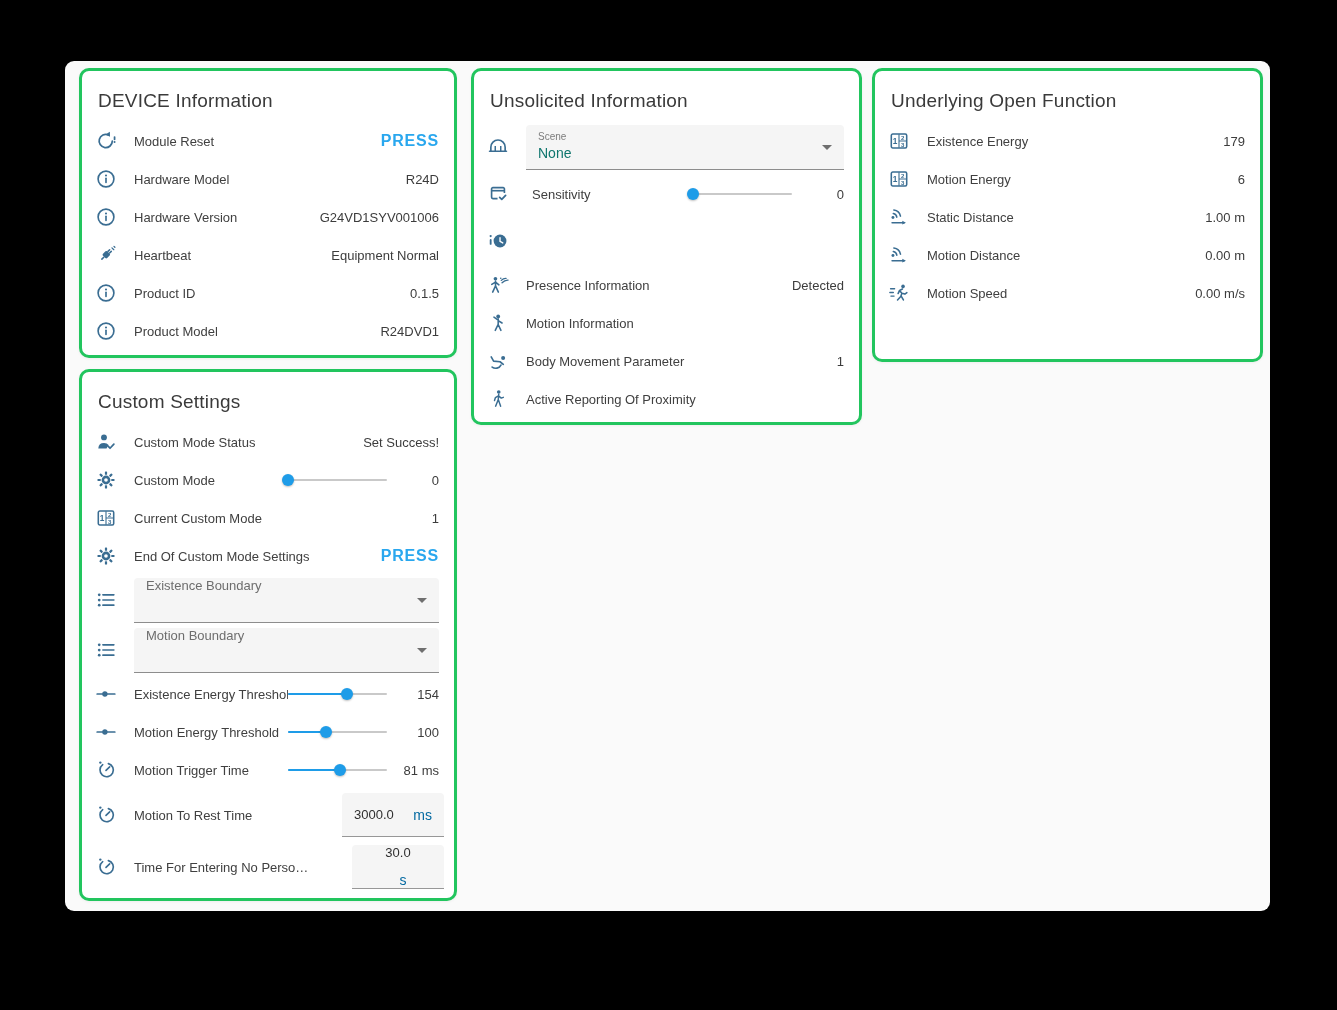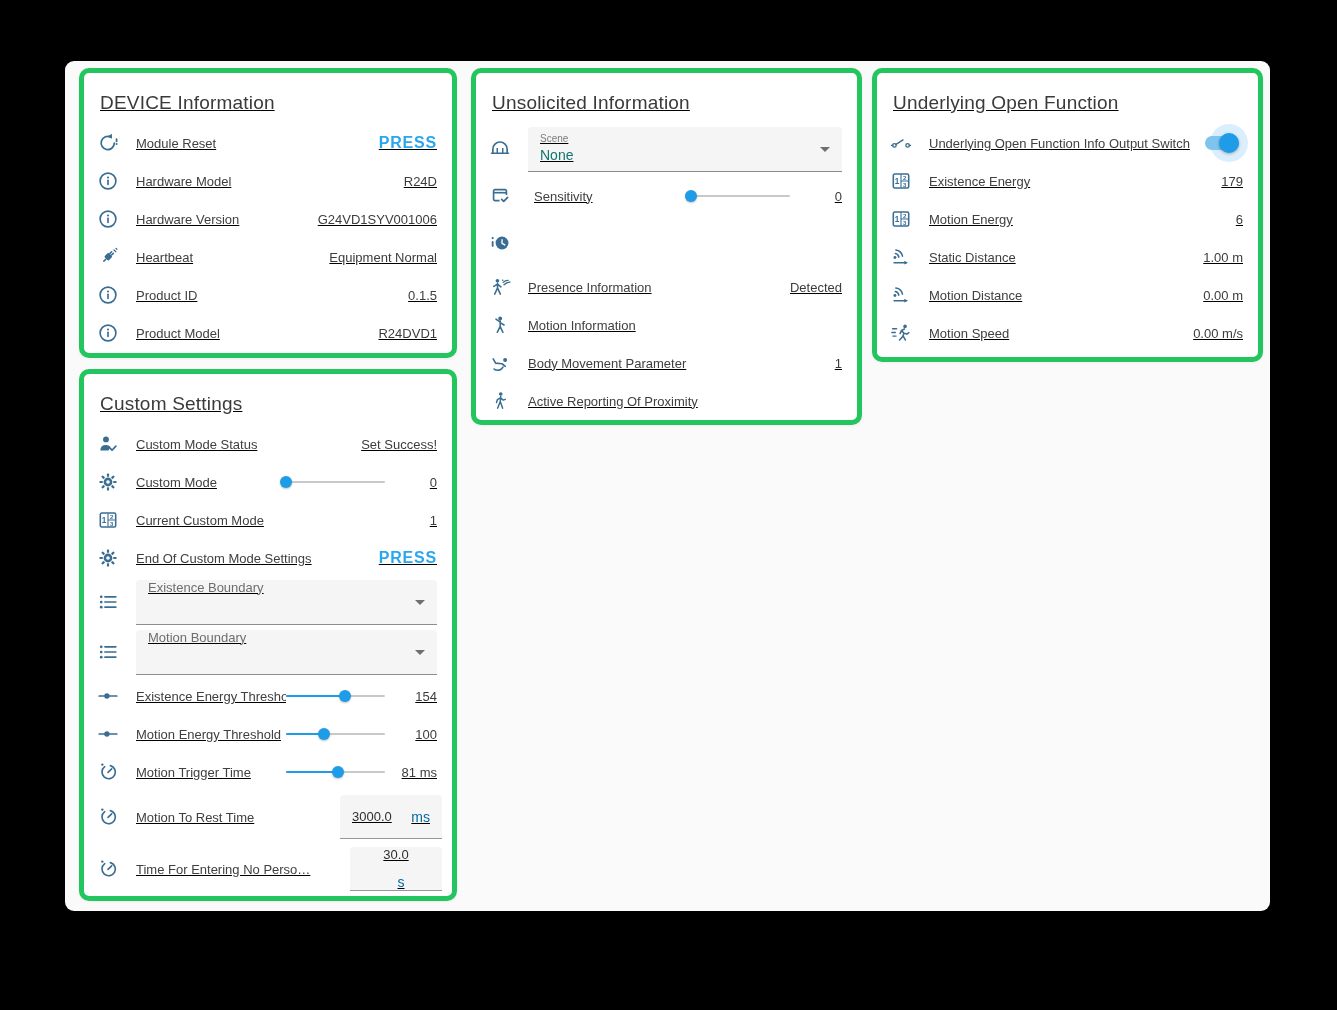--- a/index.html
+++ b/index.html
@@ -8,24 +8,23 @@
     font-family:"Liberation Sans", sans-serif;
     position:relative;overflow:hidden;
     -webkit-font-smoothing:antialiased;
   }
   .panel{
     position:absolute;left:65px;top:61px;width:1205px;height:850px;
     background:#fafafa;border-radius:9px;
   }
   .card{
     position:absolute;background:#fff;
-    border:5px solid #22c55e;border-radius:10px;
+    border:3px solid #22c55e;border-radius:10px;
     box-shadow:0 1px 3px rgba(0,0,0,.05);
     box-sizing:border-box;
-    text-decoration:underline;
   }
   .card-device{left:14px;top:7px;width:378px;height:290px;}
   .card-unsolicited{left:406px;top:7px;width:391px;height:357px;}
   .card-underlying{left:807px;top:7px;width:391px;height:294px;}
   .card-custom{left:14px;top:308px;width:378px;height:532px;}
 
   .card-title{
     padding:19px 16px 10px 16px;
     font-size:19px;color:#3a3a3a;letter-spacing:.2px;
   }
@@ -336,33 +335,20 @@
       <span class="row-label">Active Reporting Of Proximity</span>
       <span class="row-value"></span>
     </div>
   </div>
 
   <div class="card card-underlying">
     <div class="card-title">Underlying Open Function</div>
     <div class="row">
       <span class="ic-box">
           <svg class="ic">
-            <use href="#i-switch"></use>
-          </svg>
-        </span>
-      <span class="row-label">Underlying Open Function Info Output Switch</span>
-      <div class="toggle">
-        <div class="toggle-halo"></div>
-        <div class="toggle-track"></div>
-        <div class="toggle-thumb"></div>
-      </div>
-    </div>
-    <div class="row">
-      <span class="ic-box">
-          <svg class="ic">
             <use href="#i-num"></use>
           </svg>
         </span>
       <span class="row-label">Existence Energy</span>
       <span class="row-value">179</span>
     </div>
     <div class="row">
       <span class="ic-box">
           <svg class="ic">
             <use href="#i-num"></use>

